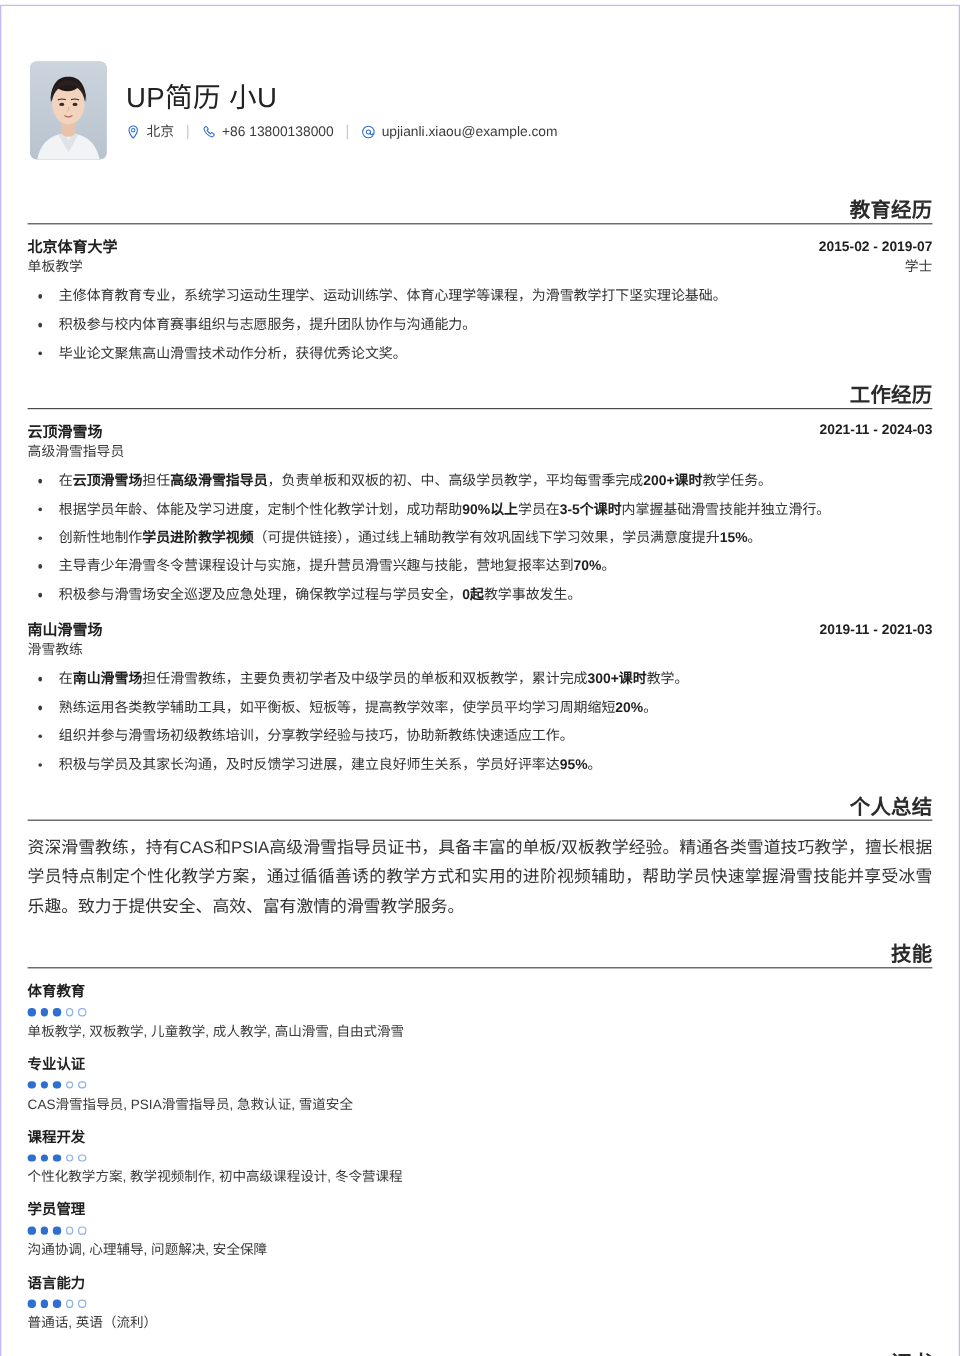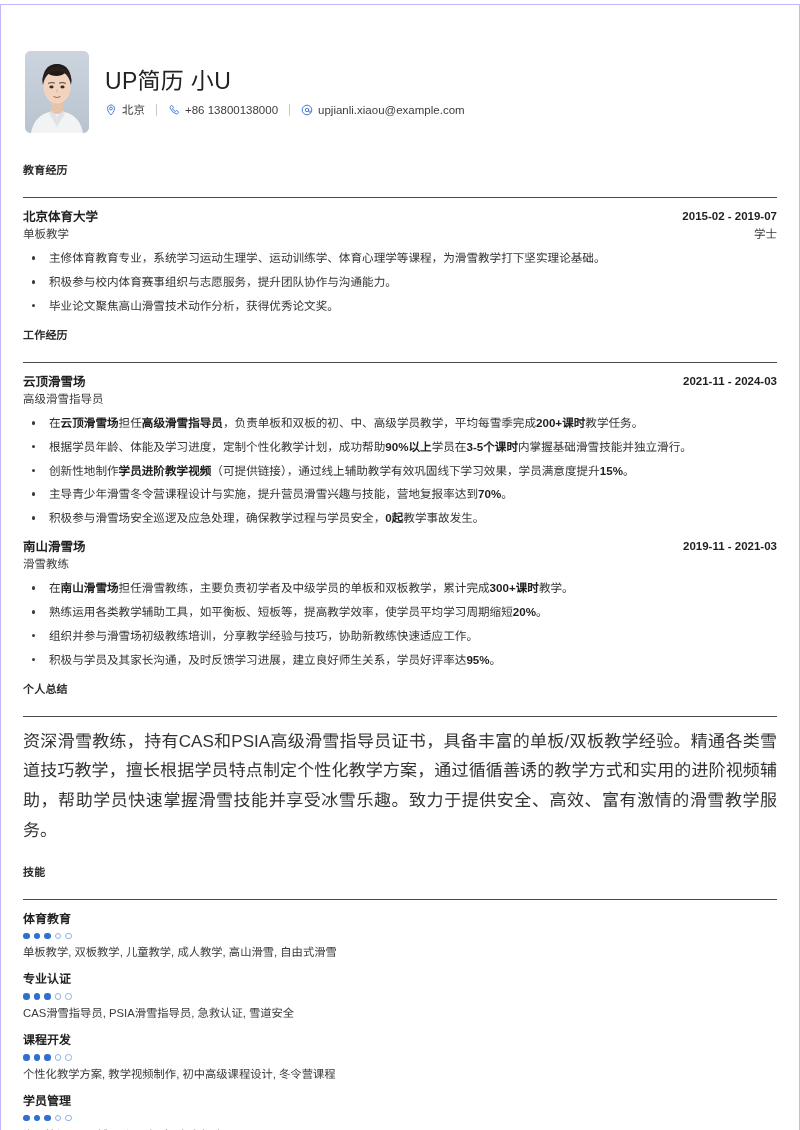--- a/index.html
+++ b/index.html
@@ -84,32 +84,33 @@
     display: inline-block;
     width: 1px;
     height: 12px;
     background: #c9c9c9;
     margin: 0 11px;
   }
 
   
   .section { margin-top: 10px; }
   .section-title {
-    font-size: 11px;
+    font-size: 17px;
     font-weight: bold;
     color: #2b2b2b;
-    padding-bottom: 20px;
+    padding-bottom: 0;
     border-bottom: 1.4px solid #4a4a4a;
     letter-spacing: 0.2px;
+    text-align: right;
   }
 
   .entry { margin-top: 11px; }
   .entry-head {
     display: flex;
-    align-items: flex-start;
+    align-items: center;
     justify-content: space-between;
     gap: 12px;
   }
   .entry-org {
     font-size: 12.5px;
     font-weight: bold;
     color: #1f1f1f;
     line-height: 1.35;
   }
   .entry-date {
@@ -162,21 +163,21 @@
     width: 3.4px;
     height: 3.4px;
     border-radius: 50%;
     background: #3b3b3b;
   }
   ul.bullets b { font-weight: bold; color: #1f1f1f; }
 
   
   .summary-text {
     margin-top: 10px;
-    font-size: 17px;
+    font-size: 14px;
     line-height: 1.75;
     color: #333333;
     text-align: justify;
   }
 
   
   .skill-block { margin-top: 10px; }
   .skill-block:first-of-type { margin-top: 11px; }
   .skill-name {
     font-size: 12px;

